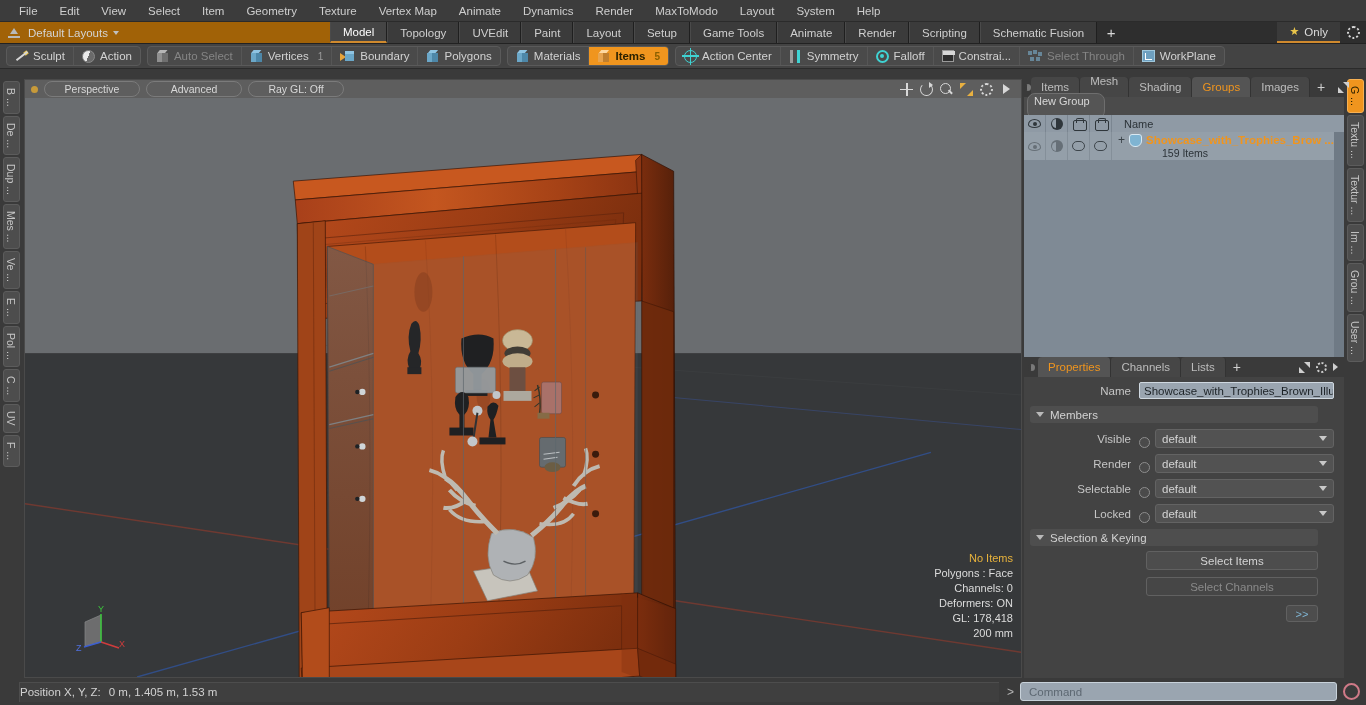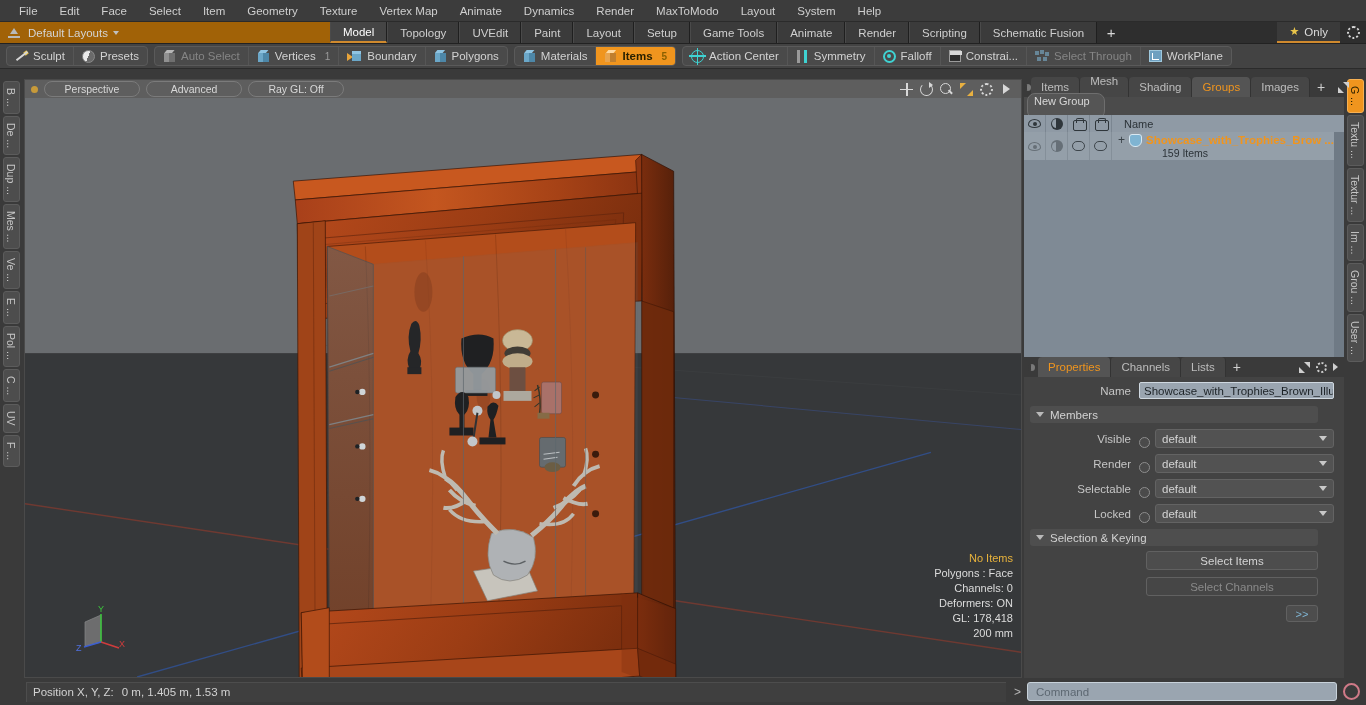--- a/index.html
+++ b/index.html
@@ -299,36 +299,36 @@
     border-radius:3px; display:flex; align-items:center; justify-content:center;
     font-size:11px; color:#7fb4d2; cursor:default;
   }
 
   
   .vstrip-r { width:22px; background:#3a3a3a; padding-top:2px; display:flex; flex-direction:column; align-items:center; }
 
   
   .bottom { position:absolute; left:0; right:0; bottom:0; height:27px; background:#3a3a3a;
      display:flex; align-items:center; }
-  .posbox { margin-left:26px; height:20px; flex:0 0 980px; background:#3f3f3f;
+  .posbox { margin-left:19px; height:20px; flex:0 0 980px; background:#3f3f3f;
      border-top:1px solid #4d4d4d; border-left:1px solid #4d4d4d;
-     display:flex; align-items:center; padding-left:6px; font-size:11.5px; color:#d2d2d2; }
+     display:flex; align-items:center; padding-left:0; font-size:11.5px; color:#d2d2d2; }
   .cmdwrap { flex:1; display:flex; align-items:center; gap:6px; padding:0 6px 0 8px; }
   .cmd-gt { color:#b5b5b5; font-size:12px; }
   .cmdinput { flex:1; height:19px; background:#9aa5b0; border:1px solid #c8d2da; border-radius:3px;
      display:flex; align-items:center; padding-left:8px; font-size:11.5px; color:#5d6872; }
   .cmd-circle { width:17px; height:17px; border-radius:50%; border:2px solid #d07a88; flex:none; }
 </style>
 </head>
 <body>
 
 <div class="menubar">
   <div class="mi">File</div>
   <div class="mi">Edit</div>
-  <div class="mi">Face</div>
+  <div class="mi">View</div>
   <div class="mi">Select</div>
   <div class="mi">Item</div>
   <div class="mi">Geometry</div>
   <div class="mi">Texture</div>
   <div class="mi">Vertex Map</div>
   <div class="mi">Animate</div>
   <div class="mi">Dynamics</div>
   <div class="mi">Render</div>
   <div class="mi">MaxToModo</div>
   <div class="mi">Layout</div>
@@ -368,21 +368,21 @@
 
 <div class="modebar">
 
   <div class="grp">
     <div class="gbtn">
       <span class="ico-sculpt"></span>
       <span>Sculpt</span>
     </div>
     <div class="gbtn">
       <span class="ico-sphere"></span>
-      <span>Presets</span>
+      <span>Action</span>
     </div>
   </div>
 
   <div class="grp">
     <div class="gbtn dim">
       <span class="ico-cube grey">
           <i class="top"></i>
           <i class="lf"></i>
           <i class="rt"></i>
         </span>

